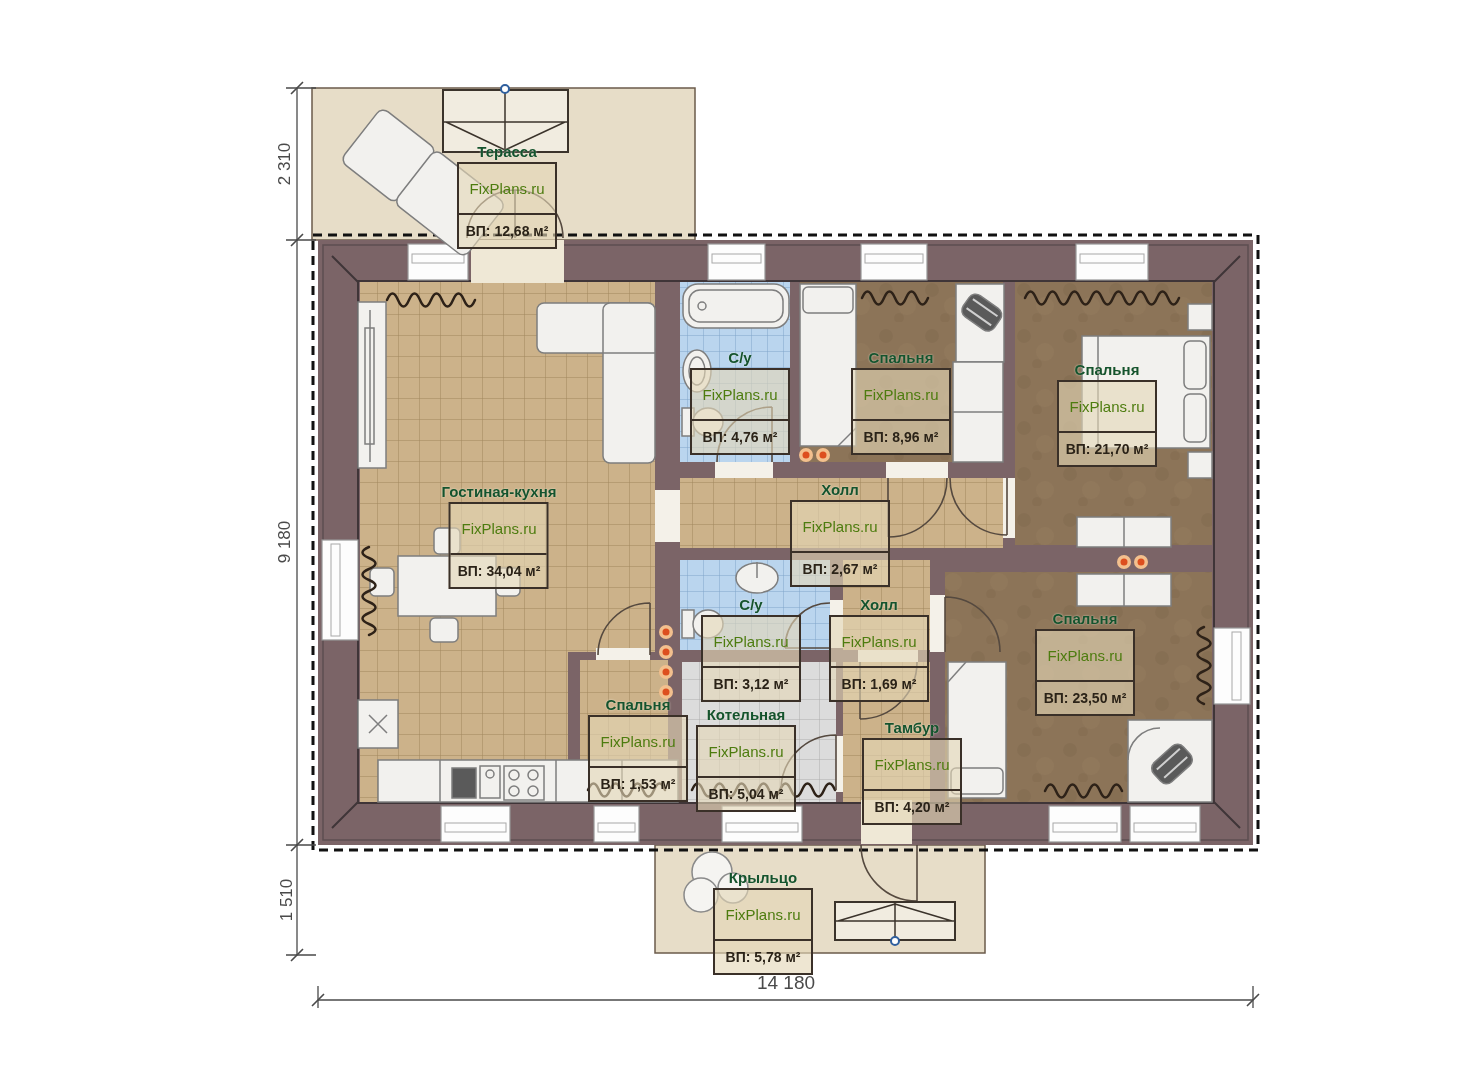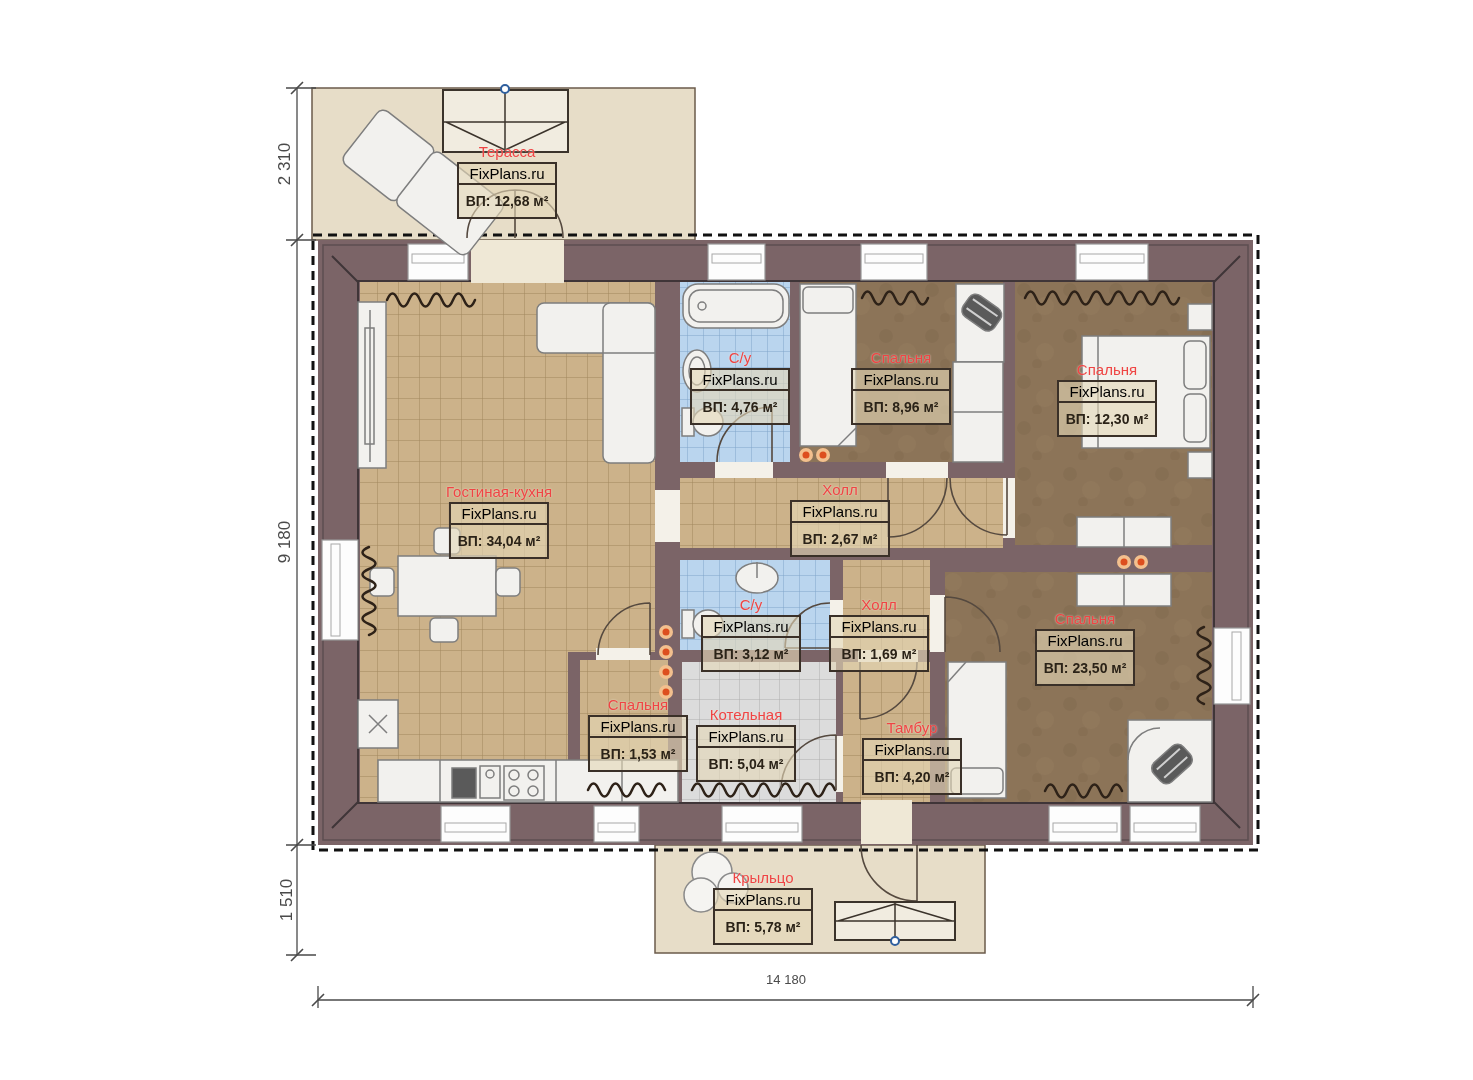--- a/index.html
+++ b/index.html
@@ -1,27 +1,27 @@
 <!DOCTYPE html>
 <html><head>
 <meta charset="utf-8">
 <style>
   html,body{margin:0;padding:0;background:#fff;}
   .stage{position:relative;width:1473px;height:1080px;background:#fff;overflow:hidden;
          font-family:"Liberation Sans","DejaVu Sans",sans-serif;}
   .stage svg{position:absolute;left:0;top:0;}
   .room-label{position:absolute;transform:translateX(-50%);text-align:center;z-index:5;}
-  .room-name{font-size:15px;font-weight:normal;color:#ef4444;white-space:nowrap;margin-bottom:2px;
+  .room-name{font-size:15px;font-weight:bold;color:#14532d;white-space:nowrap;margin-bottom:2px;
              text-shadow:0 0 2px rgba(245,240,228,.8);}
   .room-box{border:2px solid #3a3028;background:rgba(228,214,182,.62);min-width:96px;display:inline-block;}
-  .room-box .wm{font-size:15px;color:#000000;padding:1px 6px;border-bottom:2px solid #3a3028;white-space:nowrap;}
+  .room-box .wm{font-size:15px;color:#4d7c0f;padding:16px 6px;border-bottom:2px solid #3a3028;white-space:nowrap;}
   .room-box .area{font-size:14px;font-weight:bold;color:#2b2318;padding:8px 6px;white-space:nowrap;}
   .dim{position:absolute;color:#4a4a4a;font-size:17px;white-space:nowrap;z-index:4;}
   .dim.v{transform:rotate(-90deg);transform-origin:center center;width:80px;text-align:center;}
-  .dim.h{width:140px;text-align:center;font-size:13px;}
+  .dim.h{width:140px;text-align:center;font-size:19px;}
 </style>
 </head>
 <body>
 
 <div class="stage">
 
 <svg width="1473" height="1080" viewBox="0 0 1473 1080">
   <defs>
     <pattern id="tan" width="21" height="21" patternUnits="userSpaceOnUse">
       <rect width="21" height="21" fill="#ccb28a"></rect>
@@ -329,21 +329,21 @@
   <div class="area">ВП: 4,76 м²</div></div>
 </div>
 <div class="room-label" style="left:901px;top:349px;">
   <div class="room-name">Спальня</div>
   <div class="room-box"><div class="wm">FixPlans.ru</div>
   <div class="area">ВП: 8,96 м²</div></div>
 </div>
 <div class="room-label" style="left:1107px;top:361px;">
   <div class="room-name">Спальня</div>
   <div class="room-box"><div class="wm">FixPlans.ru</div>
-  <div class="area">ВП: 12,30 м²</div></div>
+  <div class="area">ВП: 21,70 м²</div></div>
 </div>
 <div class="room-label" style="left:840px;top:481px;">
   <div class="room-name">Холл</div>
   <div class="room-box"><div class="wm">FixPlans.ru</div>
   <div class="area">ВП: 2,67 м²</div></div>
 </div>
 <div class="room-label" style="left:751px;top:596px;">
   <div class="room-name">С/у</div>
   <div class="room-box"><div class="wm">FixPlans.ru</div>
   <div class="area">ВП: 3,12 м²</div></div>

